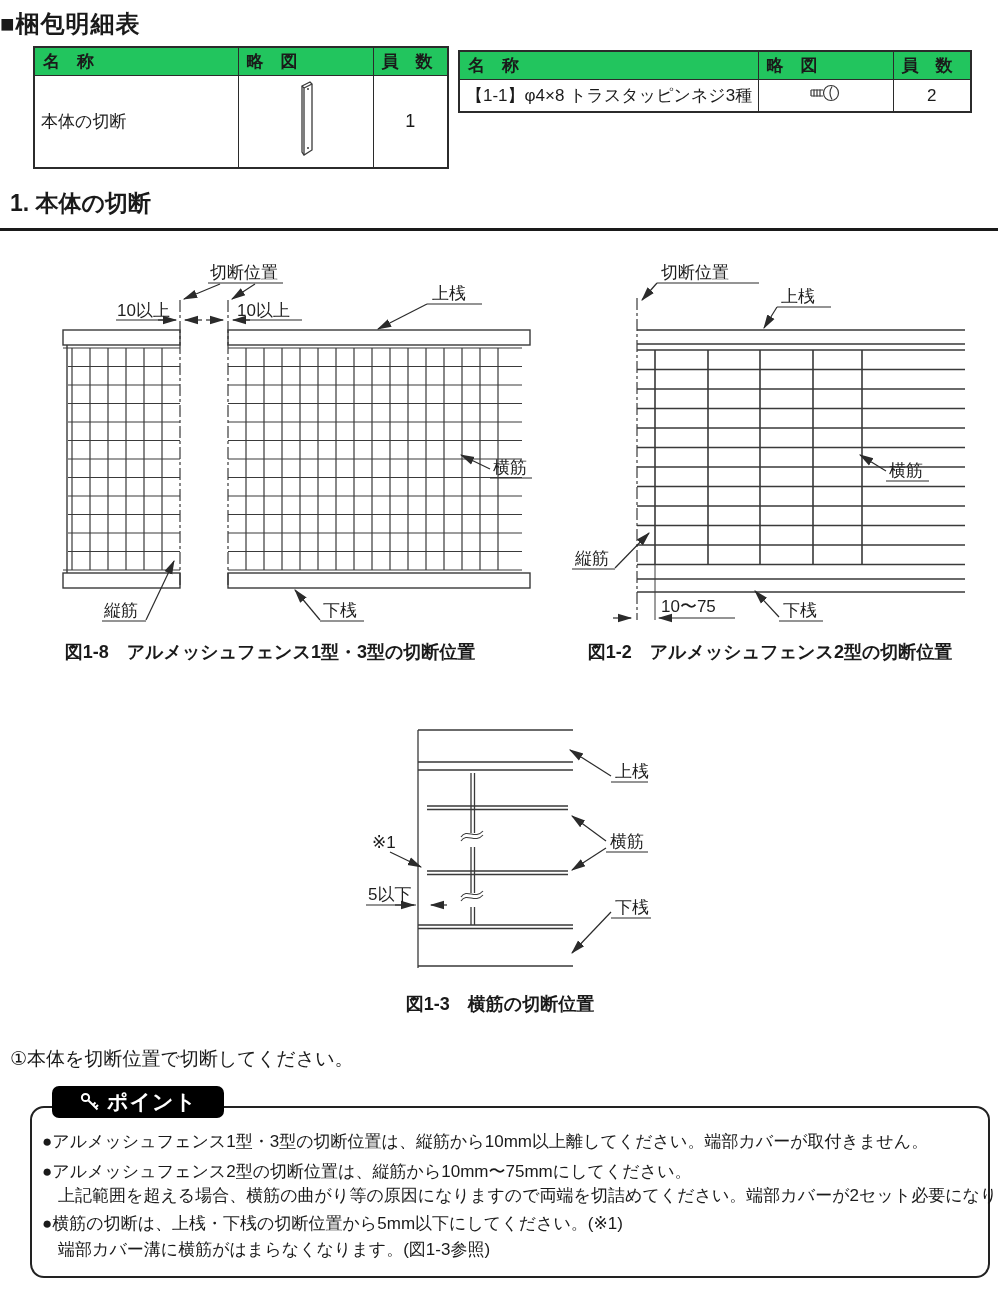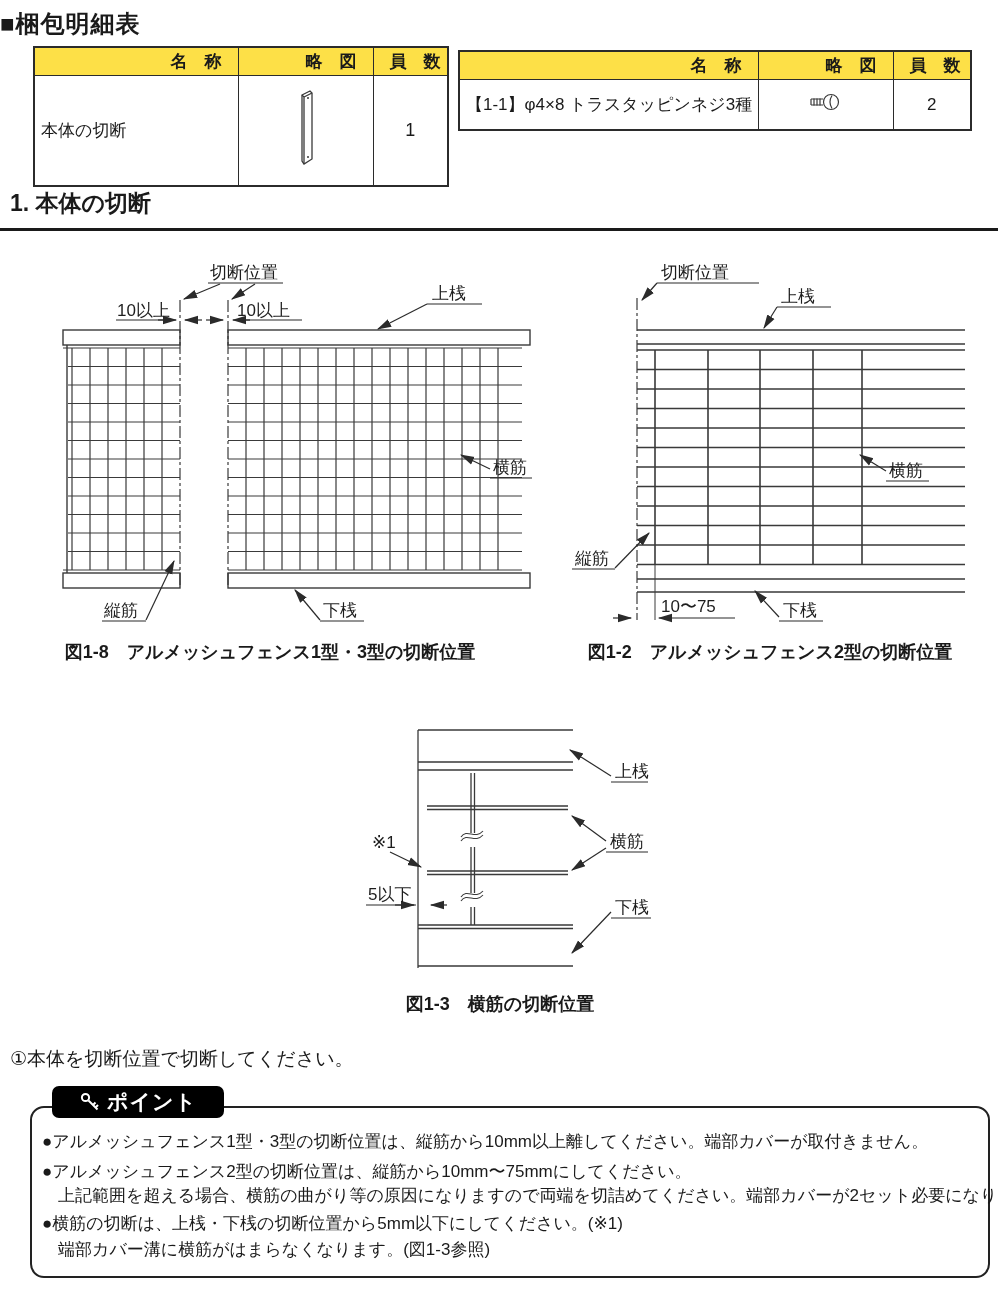--- a/index.html
+++ b/index.html
@@ -9,24 +9,24 @@
     overflow:hidden;
   }
   .abs{position:absolute;}
   
   .doc-title{left:0;top:8px;font-size:24px;font-weight:bold;letter-spacing:1px;}
   .section-title{left:10px;top:188px;font-size:23px;font-weight:bold;}
   .section-rule{left:0;top:228px;width:998px;height:3px;background:#1a1a1a;}
   
   table.pack{border-collapse:collapse;table-layout:fixed;}
   table.pack td,table.pack th{
-    border:1px solid #2b2b2b;font-size:17px;padding:13px 6px;overflow:hidden;white-space:nowrap;
+    border:1px solid #2b2b2b;font-size:17px;padding:4px 6px;overflow:hidden;white-space:nowrap;
   }
   table.pack{border:2px solid #2b2b2b;}
-  table.pack th{background:#fde047;font-weight:bold;text-align:right;padding:2px 16px;}
+  table.pack th{background:#22c55e;font-weight:bold;text-align:left;padding:2px 8px;}
   .cell-center{text-align:center;}
   .cell-left{text-align:left;}
   
   .fig-caption{font-size:18px;font-weight:bold;text-align:center;}
   svg text{font-family:"Liberation Sans","DejaVu Sans",sans-serif;font-size:17px;fill:#1d1d1d;}
   
   .step-line{left:10px;top:1046px;font-size:19px;}
   .points-box{
     left:30px;top:1106px;width:960px;height:172px;border:2px solid #222;border-radius:14px;
     box-sizing:border-box;background:#fff;

